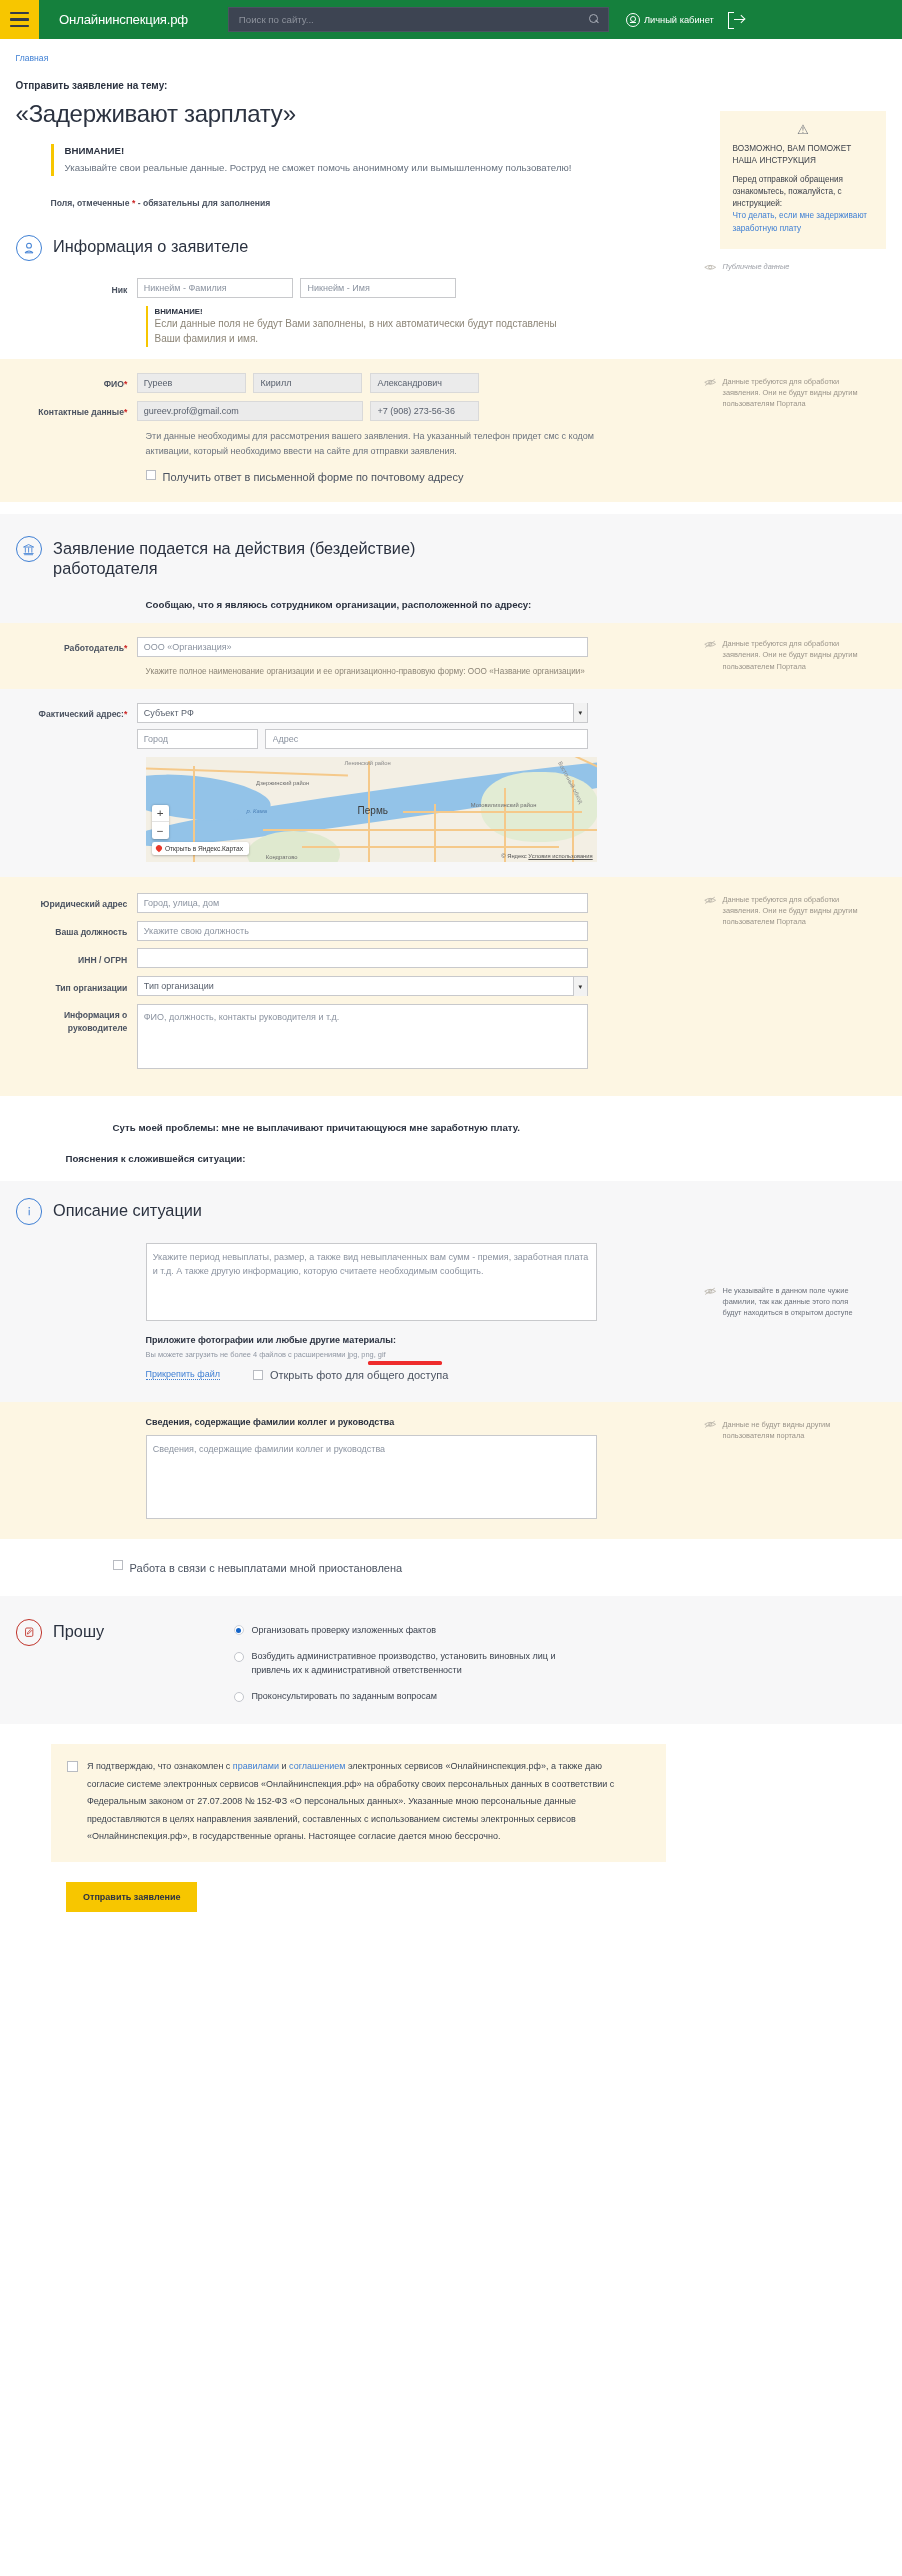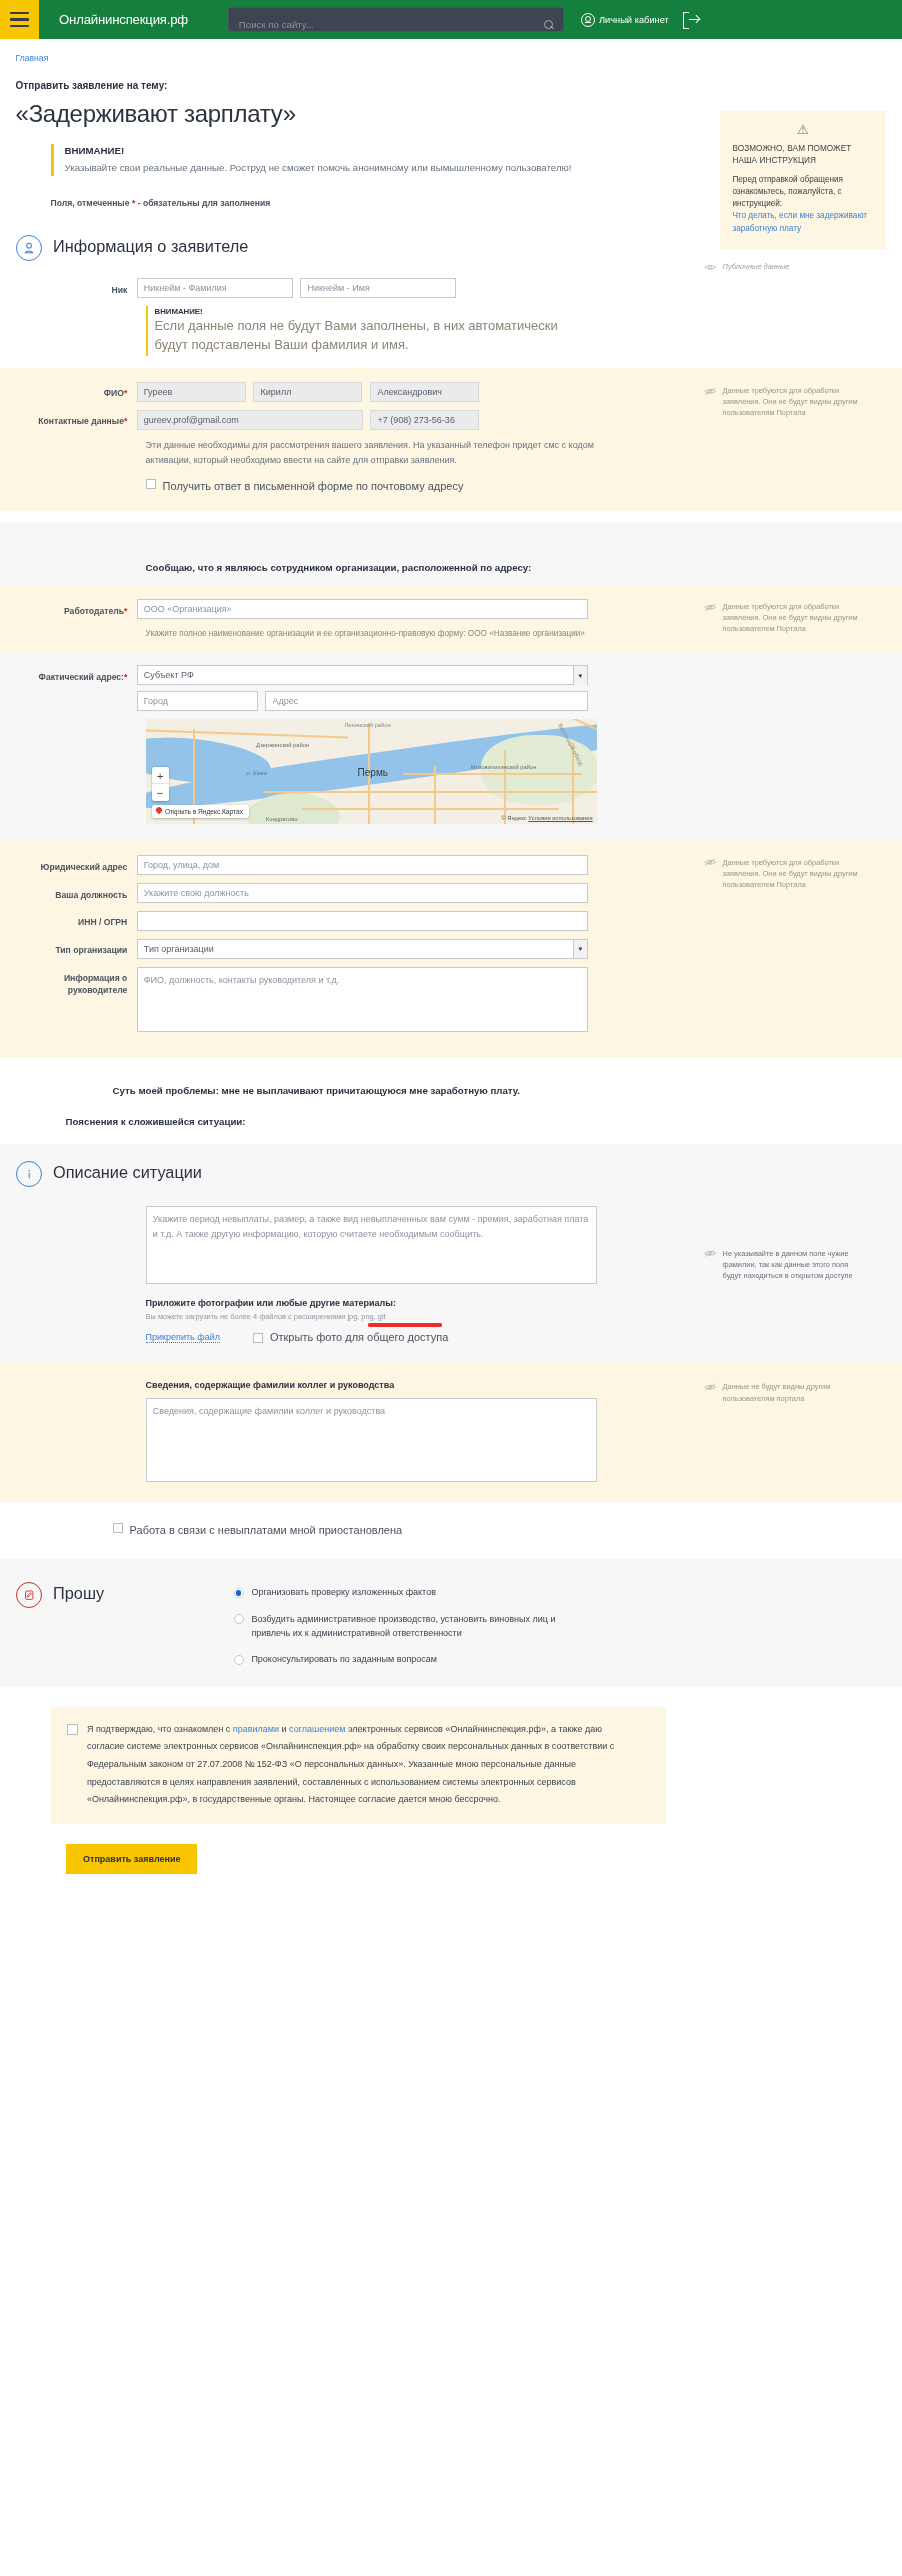--- a/index.html
+++ b/index.html
@@ -31,25 +31,25 @@
   .burger span { display:block; width:18.7px; height:2.3px; background:#343b49; border-radius:0.8px; }
   .brand {
     color:#ffffff;
     font-size:13.2px;
     margin-left:20px;
     letter-spacing:-0.2px;
     white-space:nowrap;
   }
   .search-wrap {
     margin-left:40px;
-    width:336px;
+    width:381px;
     height:25px;
     background:#3d4452;
     border:0.8px solid #4b5262;
-    display:flex; align-items:flex-end;
+    display:flex; align-items:center;
     padding:0 7.8px;
     position:relative;
   }
   .search-input {
     flex:1;
     background:transparent;
     border:none; outline:none;
     color:#b8bcc5;
     font-size:9.7px;
     font-family:"Liberation Sans", sans-serif;
@@ -214,21 +214,21 @@
   .hint-dark {
     font-size:9px; color:#6a727e; line-height:1.75;
     margin:7.8px 0 0 130px; max-width:467px;
   }
 
   .mini-warn {
     margin:4.7px 0 0 130px; border-left:2.3px solid #f7c600; padding:0.8px 0 0.8px 7px;
     max-width:436px;
   }
   .mini-warn .t { font-size:7.8px; font-weight:bold; color:#2b3240; }
-  .mini-warn .b { font-size:13px; color:#8c8577; line-height:1.5; }
+  .mini-warn .b { font-size:10px; color:#8c8577; line-height:1.5; }
 
   
   .chk-row { display:flex; align-items:flex-start; gap:7px; margin:9.3px 0 0 130px; }
   .chkbox {
     width:10px; height:10px; border:0.8px solid #b9bcc2; background:#fff;
     flex:0 0 auto; margin-top:0.8px; cursor:pointer;
   }
   .chk-lab { font-size:11px; color:#4a5260; line-height:1.5; }
 
   .radio-row { display:flex; align-items:flex-start; gap:7.8px; margin-bottom:12.4px; }
@@ -475,20 +475,33 @@
 
     <div class="chk-row">
       <span class="chkbox"></span>
       <span class="chk-lab">Получить ответ в письменной форме по почтовому адресу</span>
     </div>
   </div>
 
   <div style="height:12.4px;background:#fff;"></div>
 
   <div class="section sec-grey" style="padding:22px 15.6px 0 15.6px;position:relative;">
+    <div class="sec-head">
+      <div class="sec-icon">
+        <svg width="13.2" height="13.2" viewBox="0 0 17 17">
+          <path d="M8.5 2 L15 5.2 H2 Z" fill="none" stroke="#3e7fd4" stroke-width="1.1"></path>
+          <line x1="4.3" y1="6" x2="4.3" y2="12.4" stroke="#3e7fd4" stroke-width="1.1"></line>
+          <line x1="8.5" y1="6" x2="8.5" y2="12.4" stroke="#3e7fd4" stroke-width="1.1"></line>
+          <line x1="12.7" y1="6" x2="12.7" y2="12.4" stroke="#3e7fd4" stroke-width="1.1"></line>
+          <line x1="2" y1="13.6" x2="15" y2="13.6" stroke="#3e7fd4" stroke-width="1.1"></line>
+          <line x1="2.8" y1="15.1" x2="14.2" y2="15.1" stroke="#3e7fd4" stroke-width="1.1"></line>
+        </svg>
+      </div>
+      <div class="sec-title">Заявление подается на действия (бездействие) работодателя</div>
+    </div>
 
     <div style="height:17px;"></div>
     <div class="stmt" style="margin-left:130px;">Сообщаю, что я являюсь сотрудником организации, расположенной по адресу:</div>
     <div style="height:12.4px;"></div>
   </div>
 
   <div class="ypanel" style="margin:0;padding:14px 15.6px 11px 15.6px;position:relative;background:#fdf6e3;">
     <div class="eye-hint" style="left:704px; top:15.6px;">
       <span class="eye">
         <svg width="12.4" height="8.6" viewBox="0 0 16 11">

